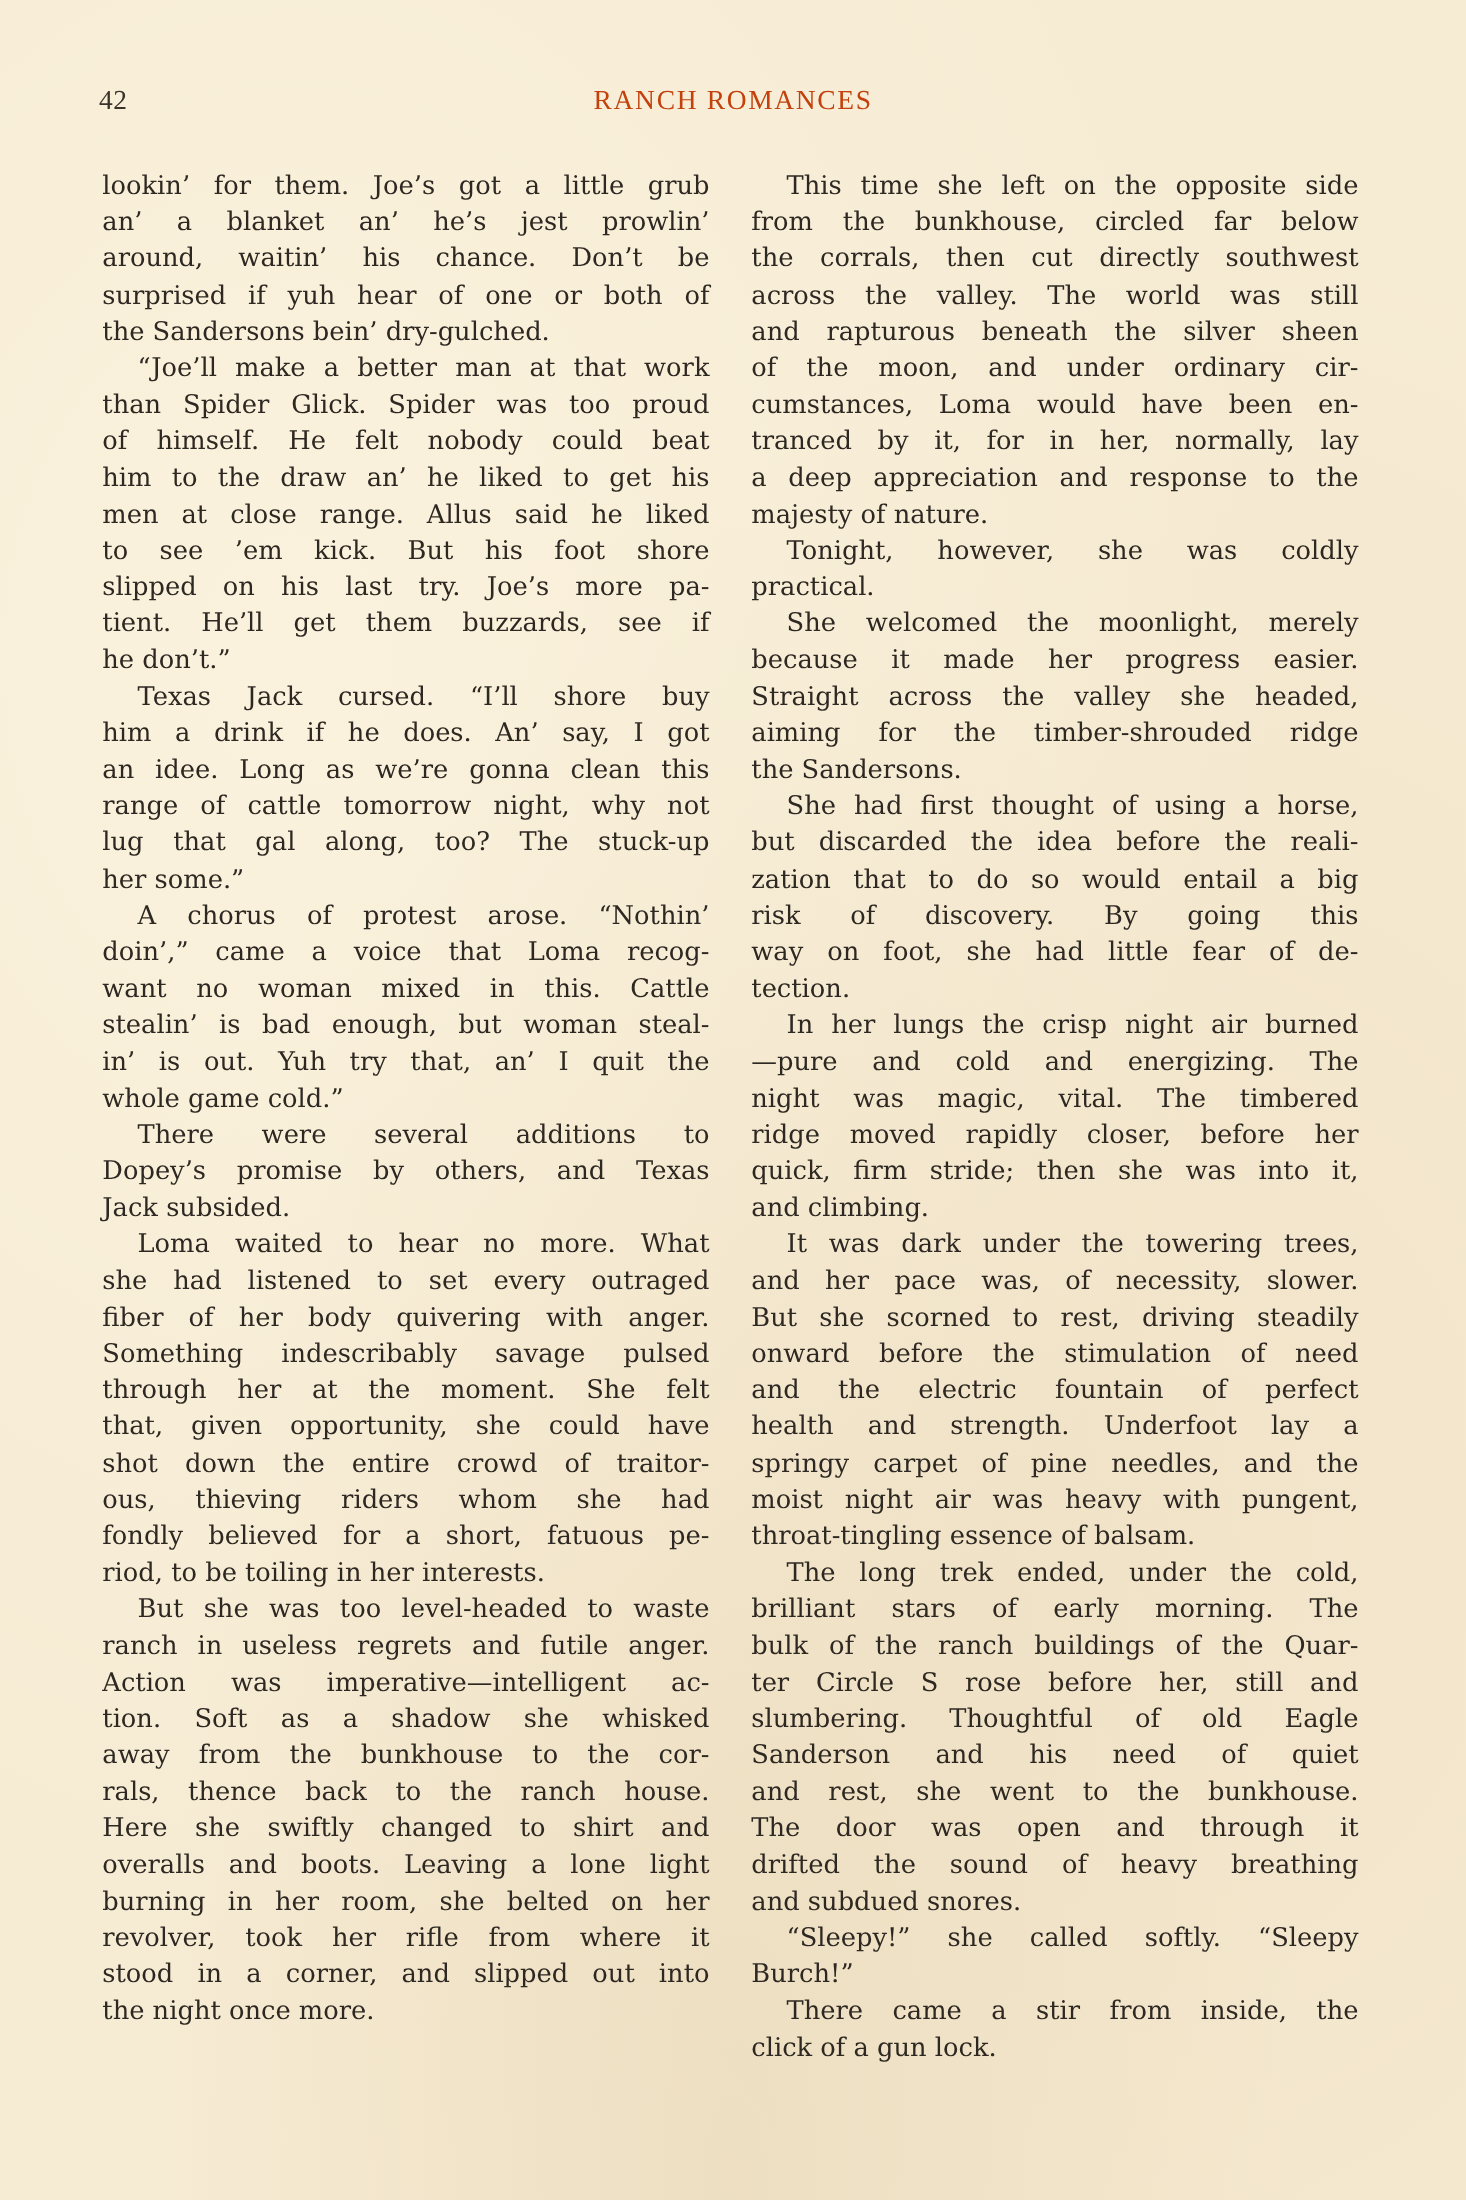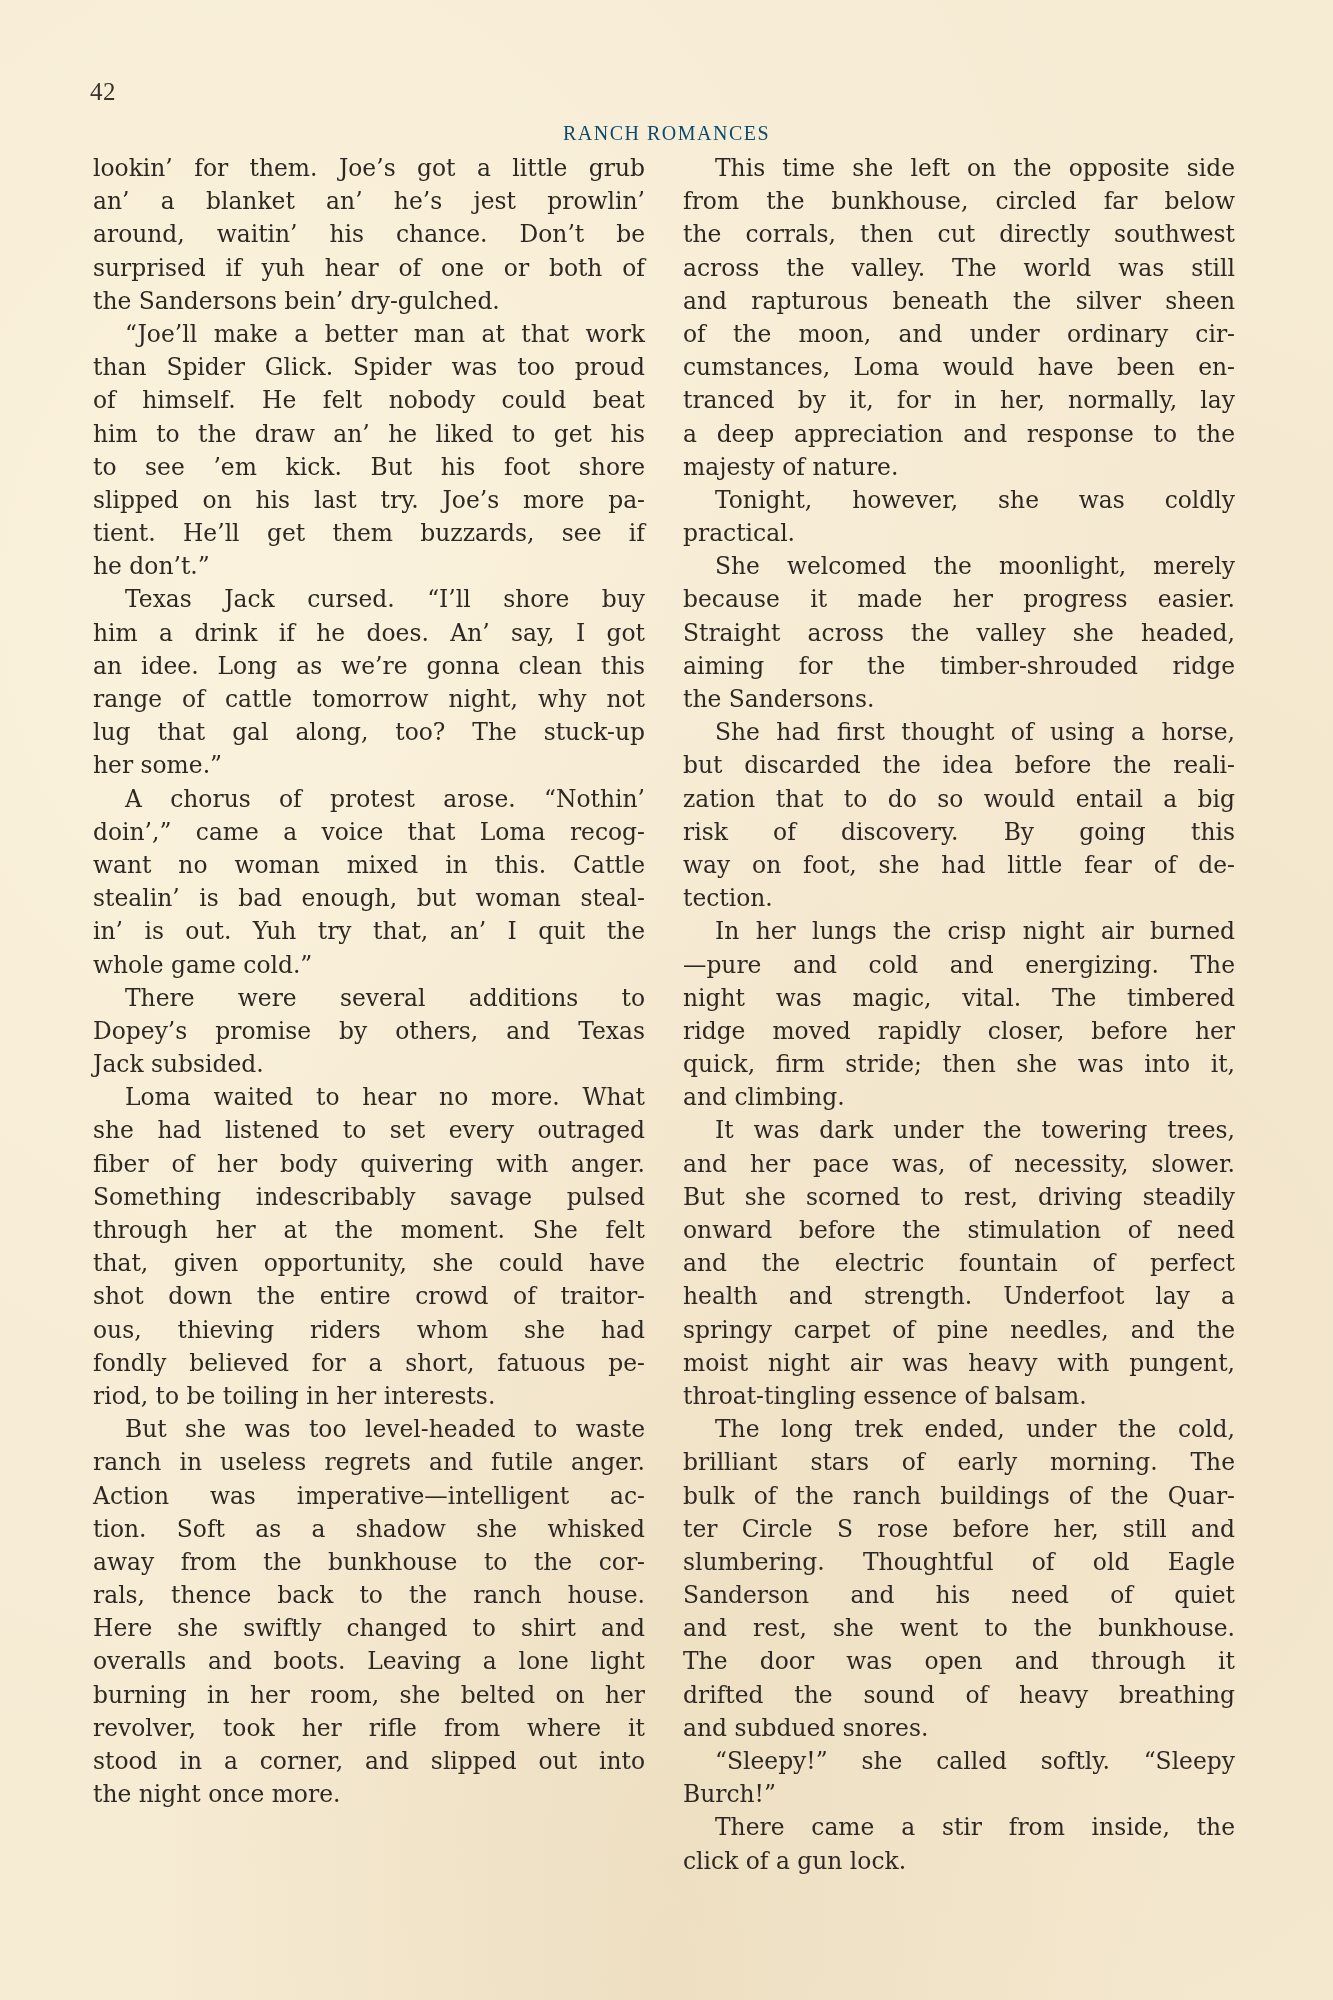--- a/index.html
+++ b/index.html
@@ -16,23 +16,22 @@
     }
     .page { position: absolute; left: 0; top: 0; width: 1177px; height: 2000px; }
     .header { position: absolute; top: 78px; left: 0; width: 1333px; height: 36px; }
     .page-number {
       position: absolute; left: 90px; top: 0;
       font-family: "Liberation Serif", serif; font-size: 25px; color: #3a332a;
       letter-spacing: 0.5px;
     }
     .running-title {
       position: absolute; left: 0; width: 1333px; top: 0; text-align: center;
-      font-family: "Liberation Serif", serif; font-size: 20px; color: #0c4a6e;
+      font-family: "Liberation Serif", serif; font-size: 25px; color: #c2410c;
       letter-spacing: 1.5px;
-      margin-top: 44px;
     }
     .column { position: absolute; top: 152px; width: 552px; }
     .col-left { left: 93px; }
     .col-right { left: 683px; }
     .para { margin: 0; }
     .line {
       display: block; height: 33.2px; line-height: 33.2px;
       font-size: 23.4px; white-space: nowrap;
       text-align: justify; text-align-last: justify;
       color: #2e2822;
@@ -55,20 +54,21 @@
         <span class="line">an’ a blanket an’ he’s jest prowlin’</span>
         <span class="line">around, waitin’ his chance.  Don’t be</span>
         <span class="line">surprised if yuh hear of one or both of</span>
         <span class="line last">the Sandersons bein’ dry-gulched.</span>
       </div>
       <div class="para">
         <span class="line indent">“Joe’ll make a better man at that work</span>
         <span class="line">than Spider Glick. Spider was too proud</span>
         <span class="line">of himself.  He felt nobody could beat</span>
         <span class="line">him to the draw an’ he liked to get his</span>
+        <span class="line">men at close range.  Allus said he liked</span>
         <span class="line">to see ’em kick.  But his foot shore</span>
         <span class="line">slipped on his last try.  Joe’s more pa-</span>
         <span class="line">tient.  He’ll get them buzzards, see if</span>
         <span class="line last">he don’t.”</span>
       </div>
       <div class="para">
         <span class="line indent">Texas Jack cursed.  “I’ll shore buy</span>
         <span class="line">him a drink if he does.  An’ say, I got</span>
         <span class="line">an idee.  Long as we’re gonna clean this</span>
         <span class="line">range of cattle tomorrow night, why not</span>

